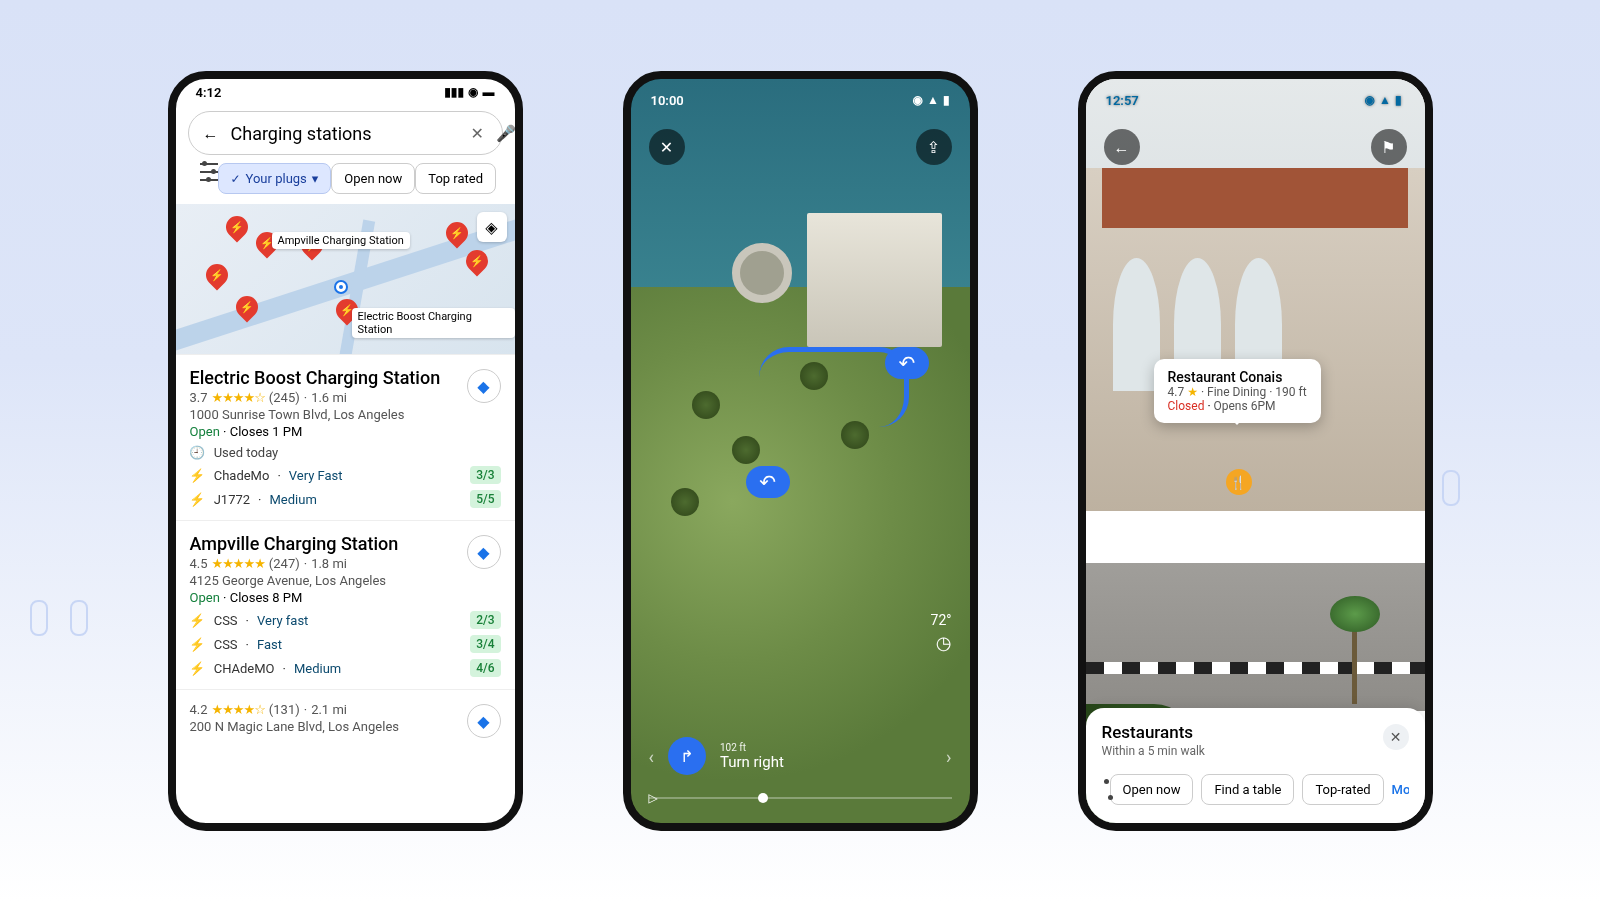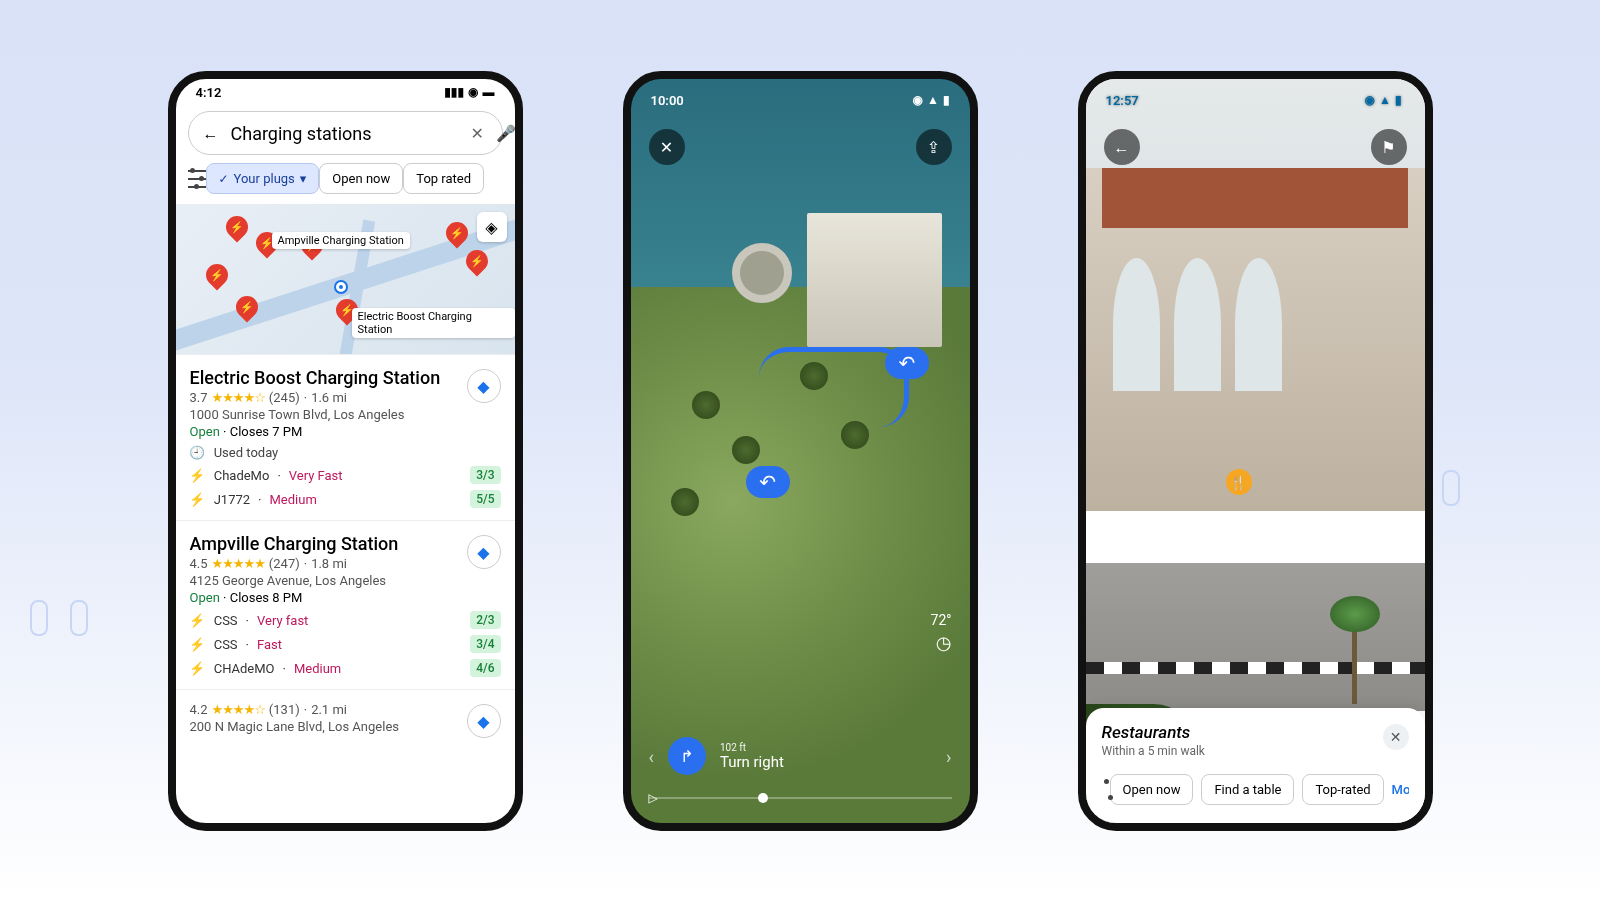--- a/index.html
+++ b/index.html
@@ -16,21 +16,21 @@
   }
   .phone.dark { background: #000; }
   .status-bar { height: 26px; display:flex; justify-content:space-between; align-items:center; padding: 0 20px; font-size: 13px; font-weight: 600; }
   .status-bar.dark { color: #fff; }
   .status-icons { display:flex; gap:4px; align-items:center; }
   .status-icons span { font-size: 12px; }
 
   
   .search-pill { margin: 6px 12px; height: 44px; border: 1px solid #ccc; border-radius: 22px; display:flex; align-items:center; padding: 0 14px; gap: 12px; }
   .search-pill input { flex:1; border:none; outline:none; font-size:18px; background:transparent; }
-  .chips { display:flex; padding: 2px 12px 10px 12px; align-items:center; overflow:hidden; }
+  .chips { display:flex; padding: 2px 12px 10px 24px; align-items:flex-start; overflow:hidden; }
   .chip { border:1px solid #ccc; border-radius: 8px; padding: 7px 12px; font-size: 13px; white-space:nowrap; display:flex; align-items:center; gap:5px; }
   .chip.selected { background:#dde7ff; border-color:#b7c8f0; color:#1a3f9c; }
   .chip.selected::before { content:"✓"; font-size:12px; }
   .map { height: 150px; background: linear-gradient(135deg,#e8eef5 0%, #d8e4ee 100%); position:relative; overflow:hidden; }
   .map .road { position:absolute; background:#bcd3ea; }
   .pin { position:absolute; width:22px; height:22px; background:#e33b2e; border-radius:50% 50% 50% 0; transform: rotate(-45deg); display:flex; align-items:center; justify-content:center; }
   .pin::after { content:"⚡"; transform: rotate(45deg); color:#fff; font-size:11px; }
   .map-label { position:absolute; background:#fff; border-radius:4px; padding:2px 6px; font-size:11px; box-shadow:0 1px 3px rgba(0,0,0,.2); }
   .layers-btn { position:absolute; top:8px; right:8px; width:30px; height:30px; background:#fff; border-radius:6px; display:flex; align-items:center; justify-content:center; box-shadow:0 1px 3px rgba(0,0,0,.2); }
   .list { overflow-y:hidden; }
@@ -38,21 +38,21 @@
   .result h3 { font-size: 18px; font-weight:500; margin-bottom:2px; }
   .rating-row { font-size:13px; color:#555; display:flex; align-items:center; gap:4px; }
   .stars { color:#f5b400; letter-spacing:-1px; }
   .addr { font-size:13px; color:#555; margin-top:2px; }
   .hours { font-size:13px; margin-top:2px; }
   .open { color:#15803d; }
   .dir-btn { position:absolute; right:14px; top:14px; width:34px; height:34px; border:1px solid #ccc; border-radius:50%; display:flex; align-items:center; justify-content:center; color:#1a73e8; }
   .subrow { display:flex; align-items:center; gap:8px; font-size:13px; color:#444; margin-top:6px; }
   .plug-row { display:flex; justify-content:space-between; align-items:center; font-size:13px; margin-top:6px; }
   .plug-left { display:flex; align-items:center; gap:8px; color:#333; }
-  .plug-speed { color:#be185d; }
+  .plug-speed { color:#0c4a6e; }
   .badge { background:#d4f3dc; color:#188038; padding:2px 6px; border-radius:4px; font-size:12px; font-weight:500; }
   .icon { display:inline-flex; }
 
   
   .aerial { position:absolute; inset:0; }
   .sky-sea { position:absolute; top:0; left:0; right:0; height:34%; background:linear-gradient(180deg,#2a6d7e 0%,#3c8692 100%); }
   .grass { position:absolute; top:28%; left:0; right:0; bottom:0; background: radial-gradient(circle at 30% 40%, #8aa85e 0%, #6d8c47 40%, #5a7a3a 70%); }
   .buildings { position:absolute; top:18%; right:8%; width:40%; height:18%; background:linear-gradient(#e8e5da,#c9c5b8); border-radius:2px; }
   .roundabout { position:absolute; top:22%; left:30%; width:60px; height:60px; border:8px solid #c9c6bb; border-radius:50%; background:#a0a090; }
   .trees { position:absolute; width:28px; height:28px; background:radial-gradient(#4d6b2f,#2e4418); border-radius:50%; }
@@ -79,21 +79,21 @@
   .bush { position:absolute; bottom:0; left:0; width:32%; height:16%; background:radial-gradient(#3d6b2f,#264418); border-top-right-radius:40px; }
   .palm { position:absolute; bottom:16%; right:20%; width:5px; height:90px; background:#6b5a3a; }
   .palm::before { content:""; position:absolute; top:-18px; left:-22px; width:50px; height:36px; background:radial-gradient(#5c9b4a,#2e5a24); border-radius:50%; }
   .back-btn { position:absolute; top:50px; left:18px; width:36px; height:36px; background:rgba(0,0,0,.55); border-radius:50%; display:flex; align-items:center; justify-content:center; color:#fff; }
   .feedback-btn { position:absolute; top:50px; right:18px; width:36px; height:36px; background:rgba(0,0,0,.55); border-radius:50%; display:flex; align-items:center; justify-content:center; color:#fff; }
   .restaurant-tip { position:absolute; top:280px; left:68px; background:#fff; border-radius:10px; padding:10px 14px; box-shadow:0 4px 14px rgba(0,0,0,.25); font-size:12px; }
   .restaurant-tip::after { content:""; position:absolute; bottom:-10px; left:50%; margin-left:-8px; border:8px solid transparent; border-top-color:#fff; }
   .restaurant-tip .title { font-size:14px; font-weight:500; }
   .rest-icon { position:absolute; top:390px; left:140px; width:26px; height:26px; background:#f5a623; border-radius:50%; display:flex; align-items:center; justify-content:center; color:#fff; font-size:13px; }
   .bottom-sheet { position:absolute; bottom:0; left:0; right:0; background:#fff; border-top-left-radius:18px; border-top-right-radius:18px; padding:14px 16px 18px 16px; box-shadow:0 -2px 12px rgba(0,0,0,.1); }
-  .bs-title { font-size:17px; font-weight:500;font-style:italic; }
+  .bs-title { font-size:17px; font-weight:500; }
   .bs-sub { font-size:12px; color:#666; margin-top:2px; }
   .bs-close { position:absolute; top:16px; right:16px; width:26px; height:26px; border-radius:50%; background:#eef1f4; display:flex; align-items:center; justify-content:center; color:#555; font-size:14px; }
   .bs-chips { display:flex; gap:8px; margin-top:16px; align-items:center; overflow:hidden; }
   .bs-more { color:#1a73e8; font-size:13px; font-weight:500; }
   .tune-icon { width:18px; height:18px; display:inline-flex; flex-direction:column; justify-content:space-between; }
   .tune-icon span { height:2px; background:#444; position:relative; }
   .tune-icon span::after { content:""; position:absolute; width:5px; height:5px; background:#444; border-radius:50%; top:-2px; }
   .tune-icon span:nth-child(1)::after{ left:2px; }
   .tune-icon span:nth-child(2)::after{ right:2px; }
   .tune-icon span:nth-child(3)::after{ left:6px; }
@@ -170,21 +170,21 @@
         <span>3.7</span>
         <span class="stars">★★★★☆</span>
         <span>(245)</span>
         <span>·</span>
         <span>1.6 mi</span>
       </div>
       <div class="addr">1000 Sunrise Town Blvd, Los Angeles</div>
       <div class="hours">
         <span class="open">Open</span>
         <span>·</span>
-        <span>Closes 7 PM</span>
+        <span>Closes 1 PM</span>
       </div>
       <div class="subrow">
         <span>🕘</span>
         <span>Used today</span>
       </div>
       <div class="plug-row">
         <div class="plug-left">
             <span>⚡</span>
             <span>ChadeMo</span>
             <span>·</span>
@@ -335,20 +335,33 @@
       <span>▮</span>
     </div>
   </div>
   <div class="back-btn">
       <span>←</span>
     </div>
   <div class="feedback-btn">
       <span>⚑</span>
     </div>
 
+  <div class="restaurant-tip">
+    <div class="title">Restaurant Conais</div>
+    <div style="color:#555">
+      <span>4.7</span>
+      <span style="color:#f5b400">★</span> ·
+      <span>Fine Dining</span> ·
+      <span>190 ft</span>
+    </div>
+    <div>
+      <span style="color:#d93025">Closed</span> ·
+      <span style="color:#555">Opens 6PM</span>
+    </div>
+  </div>
   <div class="rest-icon">🍴</div>
 
   <div class="bottom-sheet">
     <div class="bs-title">Restaurants</div>
     <div class="bs-sub">Within a 5 min walk</div>
     <div class="bs-close">
         <span>✕</span>
       </div>
     <div class="bs-chips">
       <div class="tune-icon">

